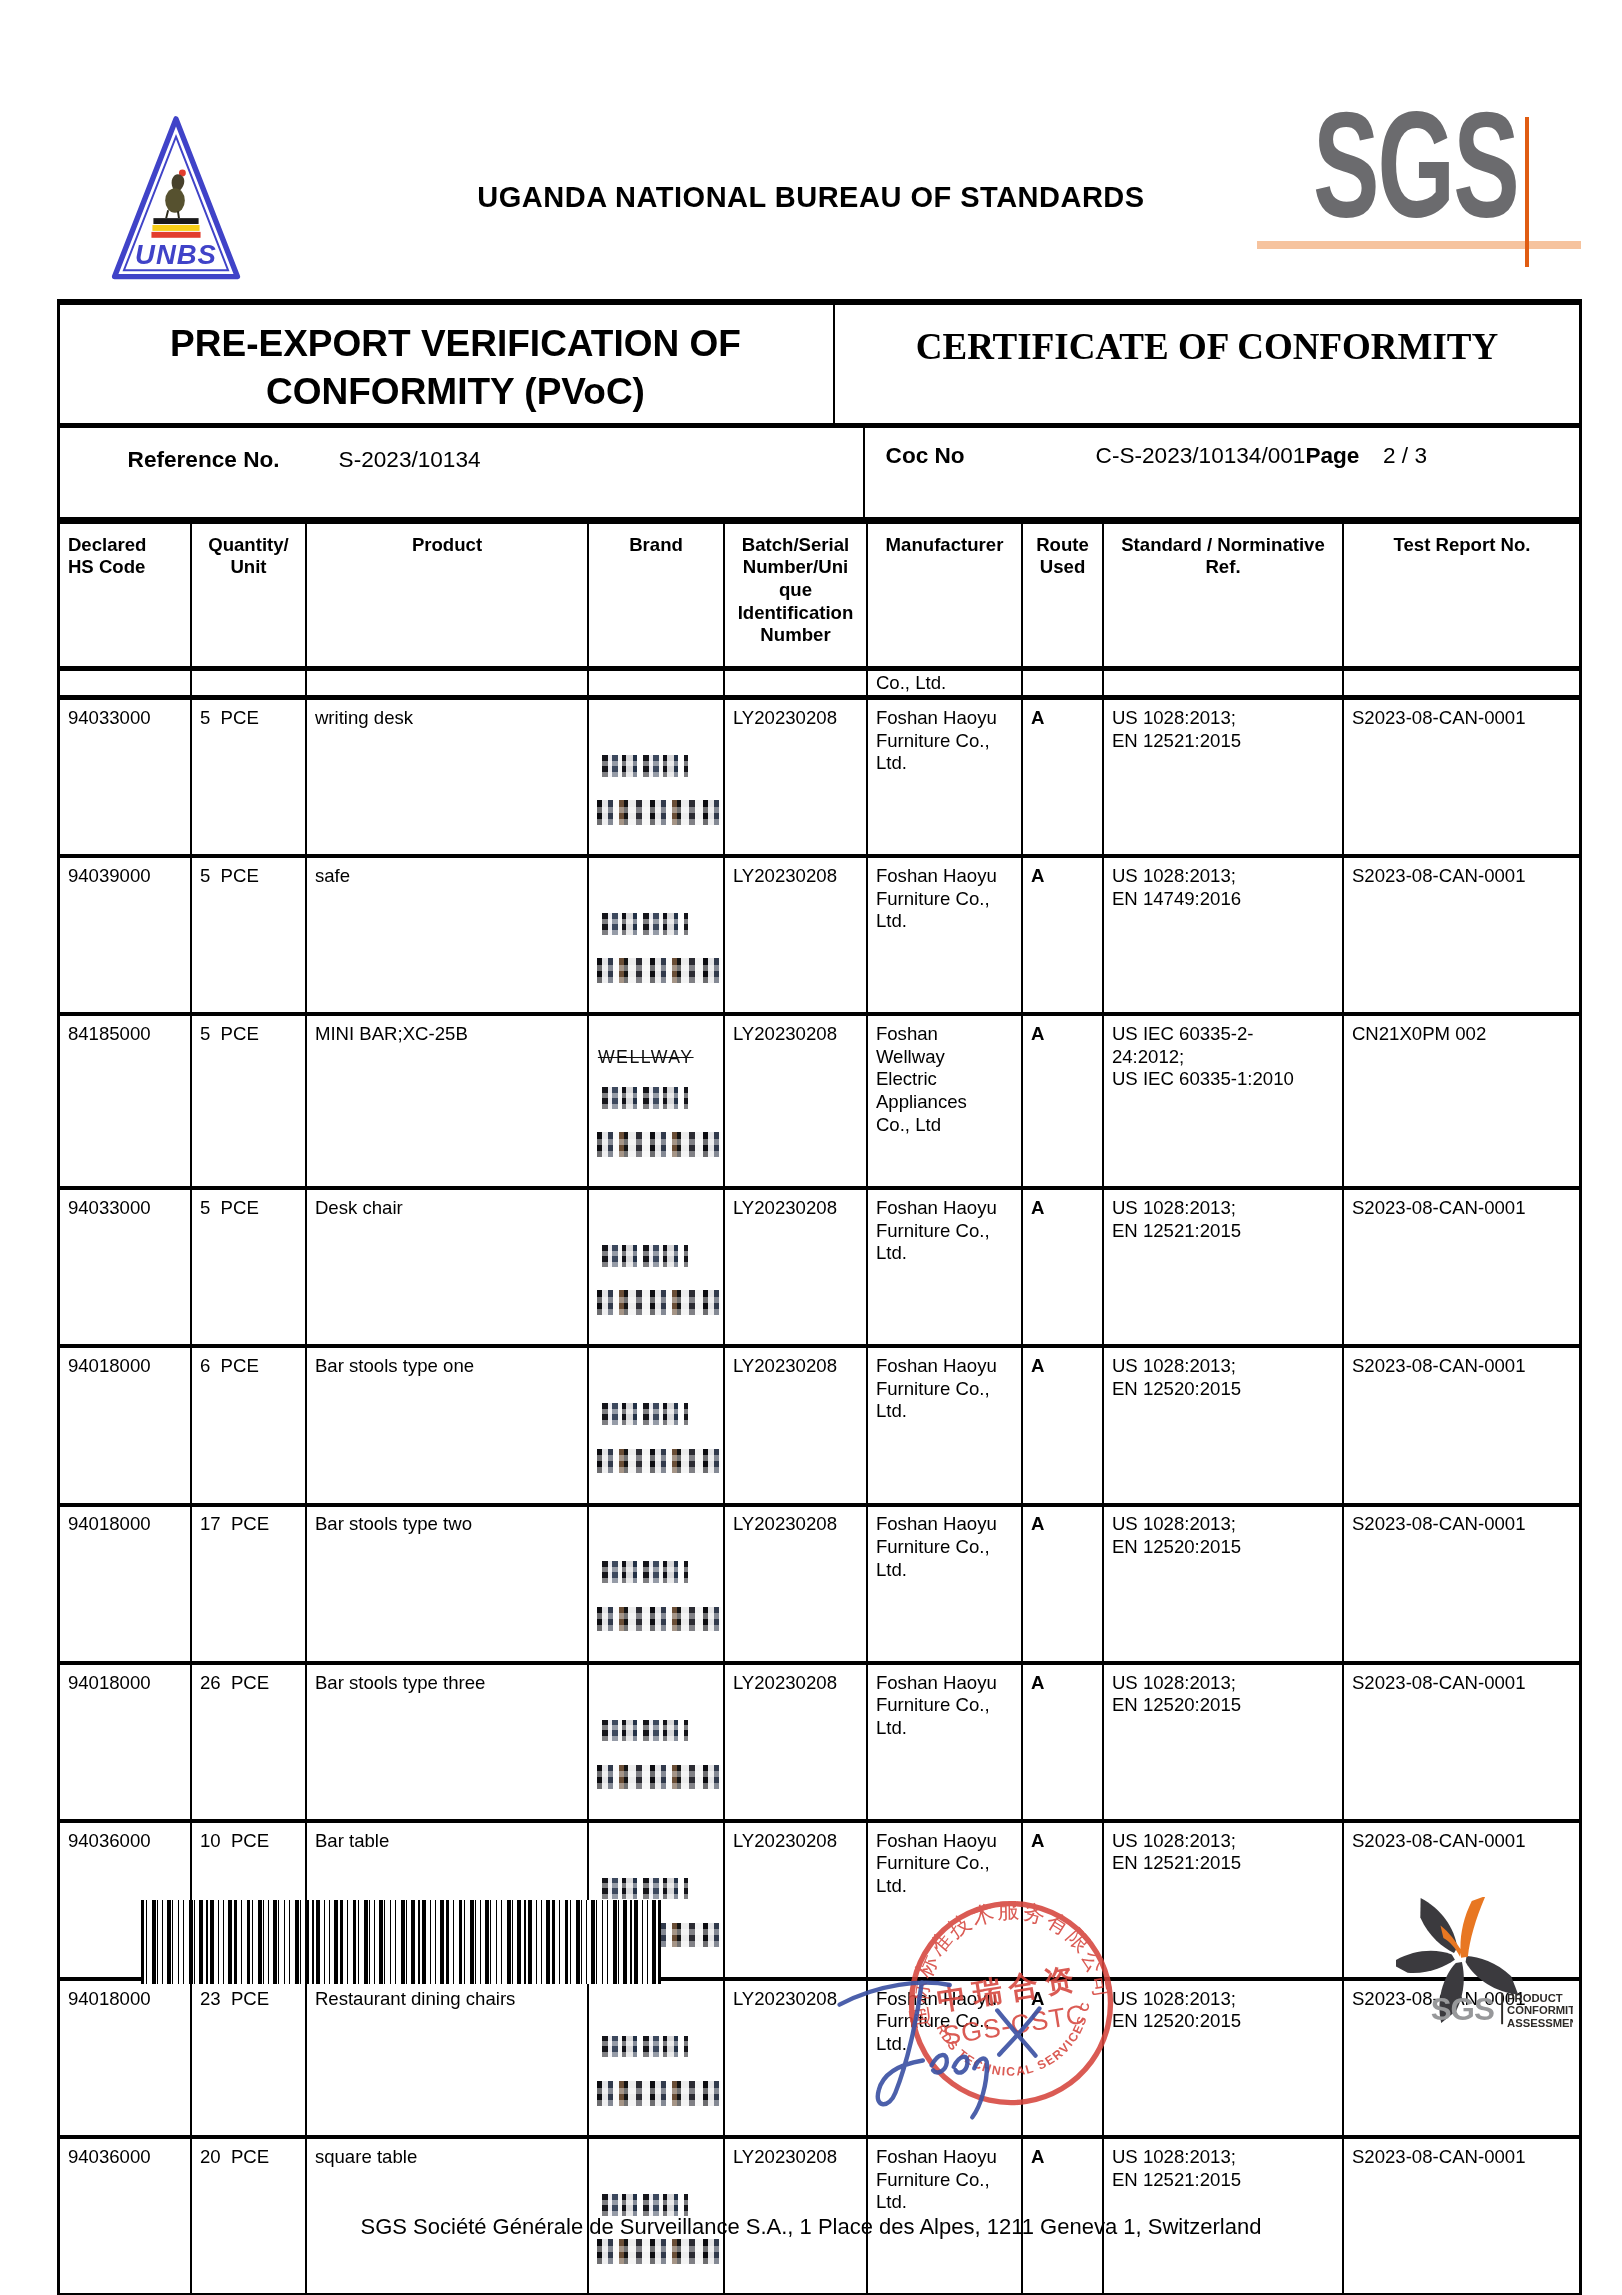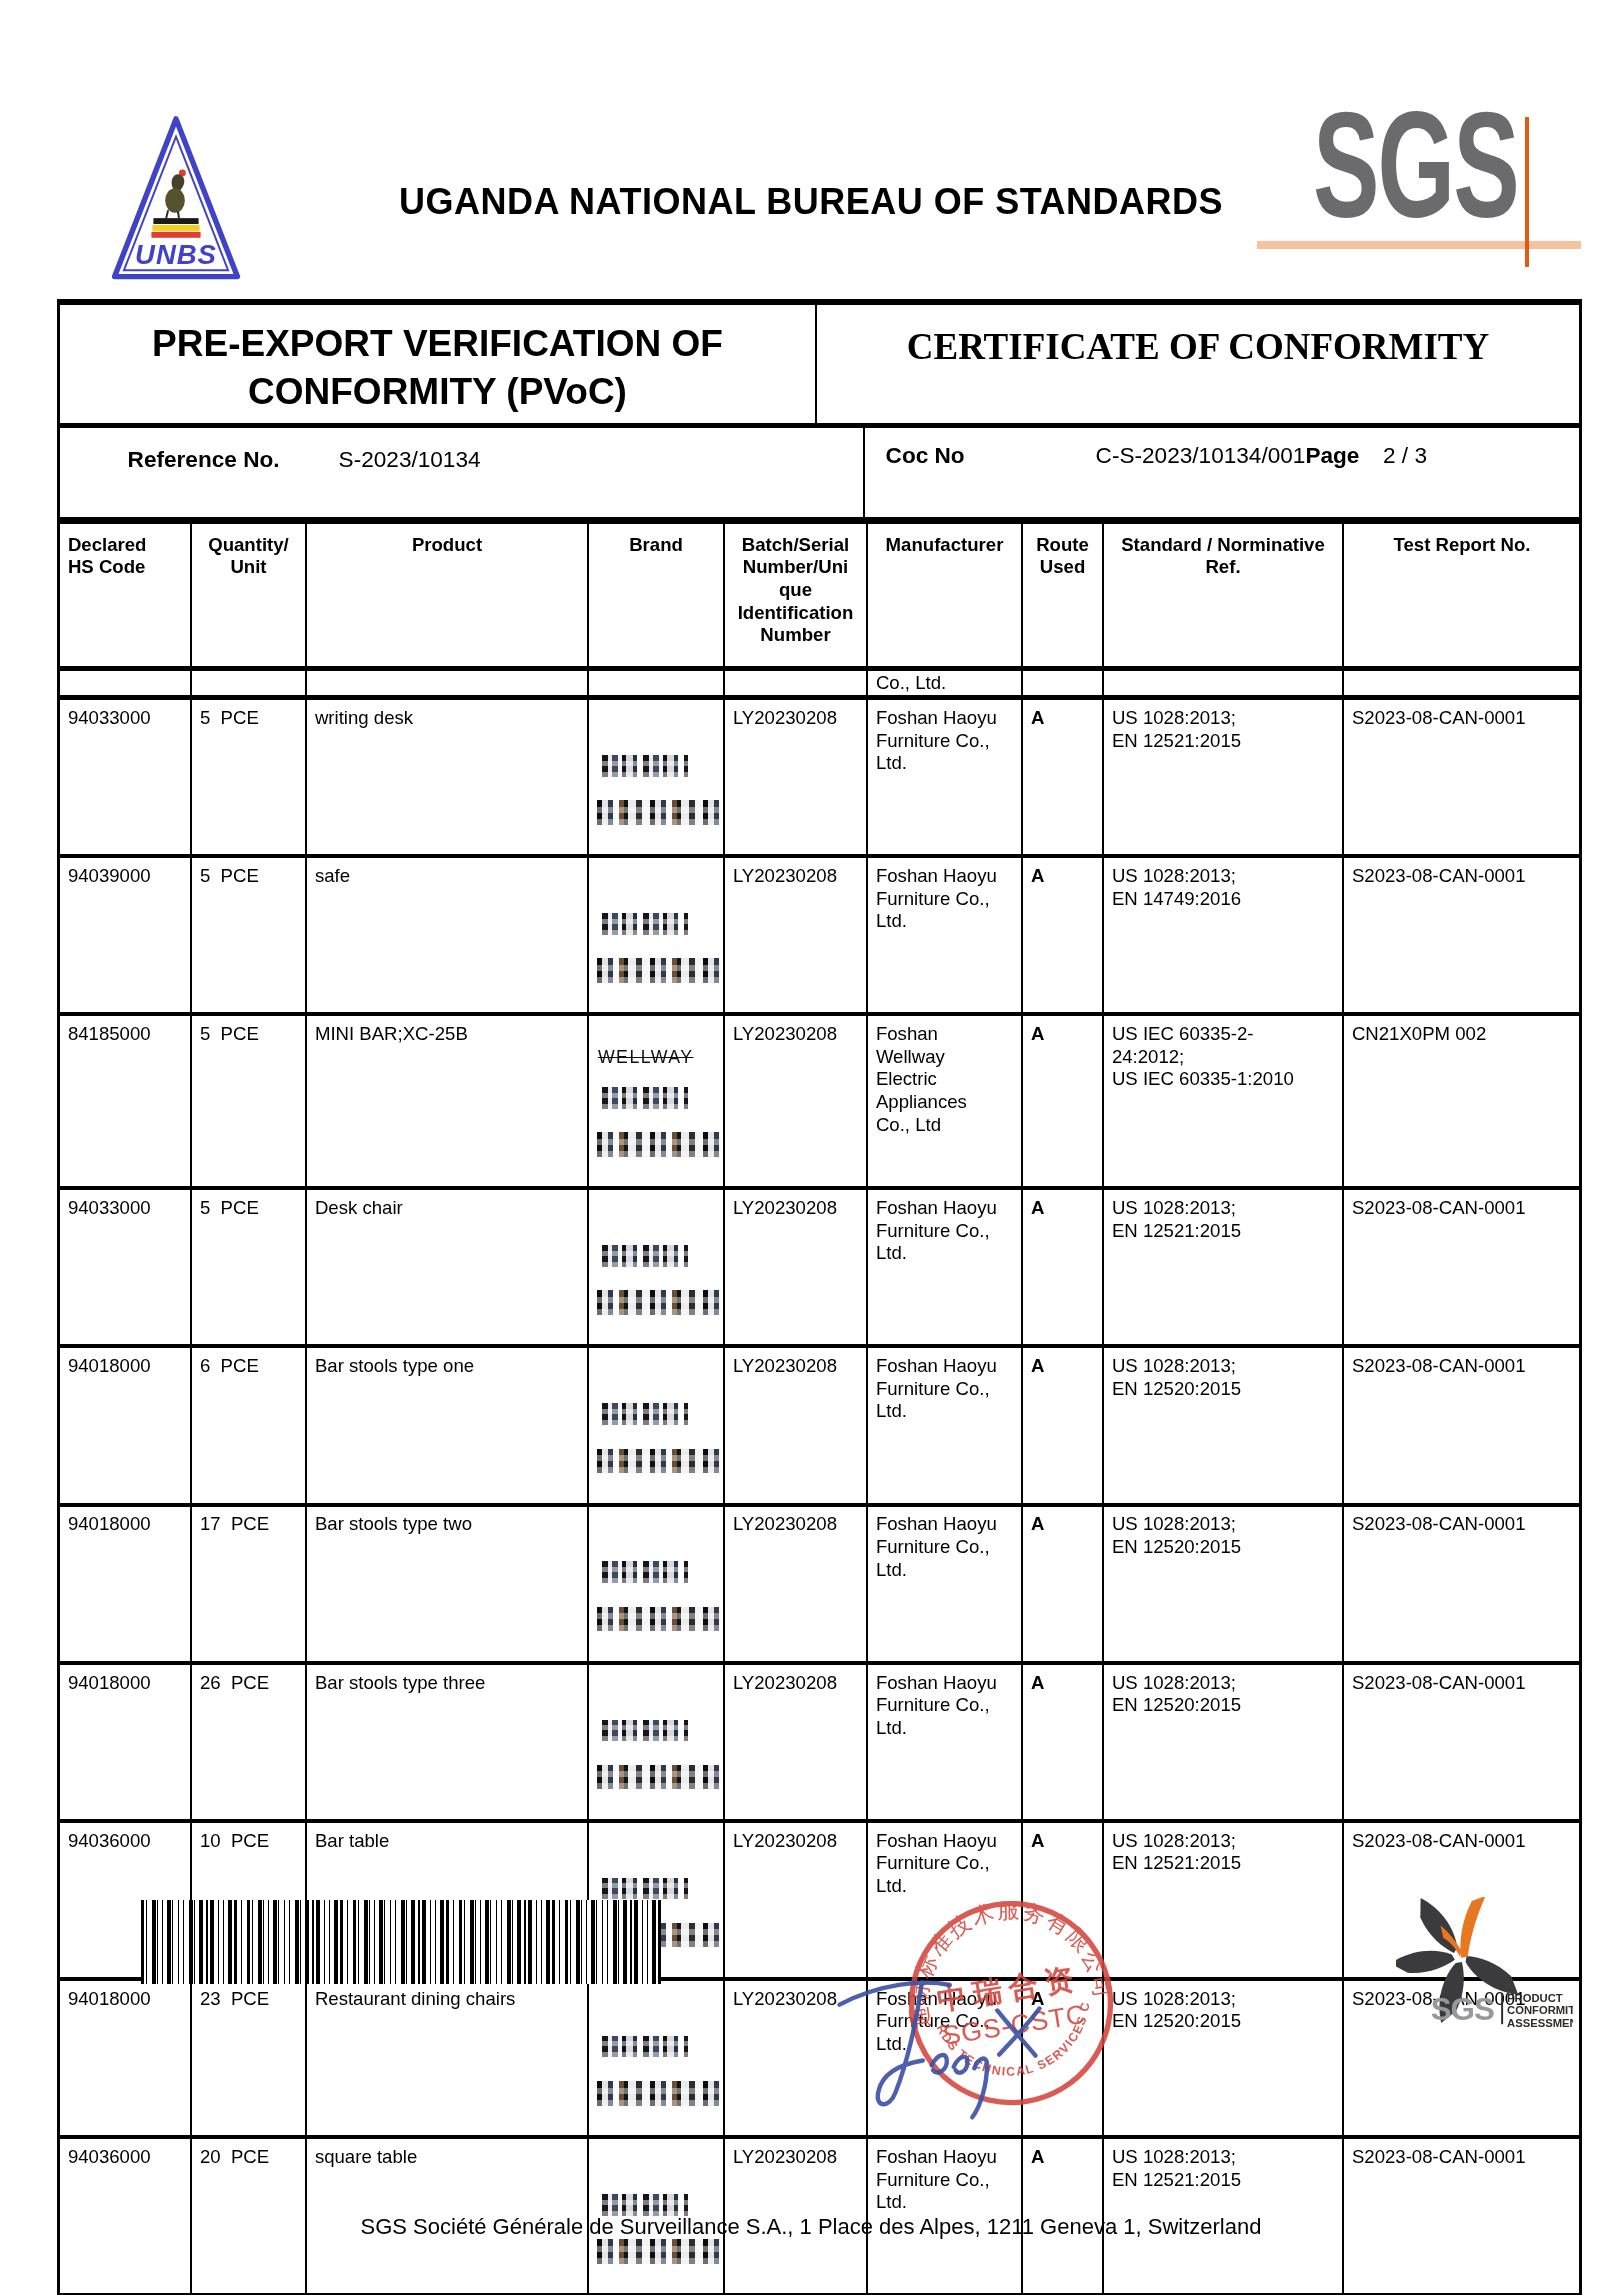--- a/index.html
+++ b/index.html
@@ -1,36 +1,36 @@
 <!DOCTYPE html>
 <html style="font-size:7.9px"><head>
 <meta charset="utf-8">
 <style>
   html,body{margin:0;padding:0;background:#888;}
   .page{position:relative;width:1622px;height:2295px;background:#ffffff;
         font-family:"Liberation Sans","DejaVu Sans",sans-serif;color:#000;overflow:hidden;}
 
   
   .org-title{position:absolute;left:0;top:181px;width:100%;text-align:center;
-             font-size:36px;font-weight:bold;letter-spacing:0.5px;}
+             font-size:29px;font-weight:bold;letter-spacing:0.5px;}
   .unbs-logo{position:absolute;left:110px;top:114px;width:132px;height:167px;}
   .sgs-top{position:absolute;left:1254px;top:110px;width:334px;height:177px;}
   .sgs-top .peach-bar{position:absolute;left:2.5px;top:131px;width:324px;height:7.9px;background:#f6c39e;}
   .sgs-top .orange-vline{position:absolute;left:271px;top:7.4px;width:3.9px;height:150px;background:#e05c12;}
   .sgs-top .sgs-word{position:absolute;left:59px;top:-30px;font-size:151px;font-weight:bold;
                      color:#6b6b6e;line-height:1.12;letter-spacing:-2.9px;
                      transform:scaleX(0.66);transform-origin:left top;}
 
   
   .cert{position:absolute;left:57px;top:299px;width:1525px;box-sizing:border-box;
         border:3.4px solid #000;border-top-width:6.4px;background:#fff;}
   .row-titles{display:flex;height:123px;border-bottom:5.4px solid #000;box-sizing:border-box;}
   .cell-title-left{width:757px;box-sizing:border-box;border-right:2.9px solid #000;
                    text-align:center;padding-top:14.7px;font-size:37px;font-weight:bold;
-                   line-height:48px;white-space:pre-line;}
+                   line-height:48px;white-space:pre-line;margin-left:18px;}
   .cell-title-right{flex:1;text-align:center;padding-top:19.6px;font-size:37px;font-weight:bold;font-family:Liberation Serif, serif;}
   .row-ref{display:flex;height:94px;border-bottom:5.4px solid #000;box-sizing:border-box;font-size:22.6px;}
   .ref-left{width:757px;box-sizing:border-box;border-right:2.9px solid #000;
             display:flex;align-items:flex-start;padding:18.6px 0 0 19.6px;margin-left:48px;}
   .ref-left .lbl{font-weight:bold;width:211px;flex:none;}
   .ref-right{flex:1;display:flex;flex-direction:row;justify-content:space-between;
              box-sizing:border-box;padding:14.7px 19.6px 10.8px 20.6px;}
   .ref-line{display:flex;align-items:baseline;}
   .ref-line .lbl{font-weight:bold;width:210px;flex:none;}
   .page-group{margin-left:auto;display:flex;gap:23.6px;padding-right:59px;}

